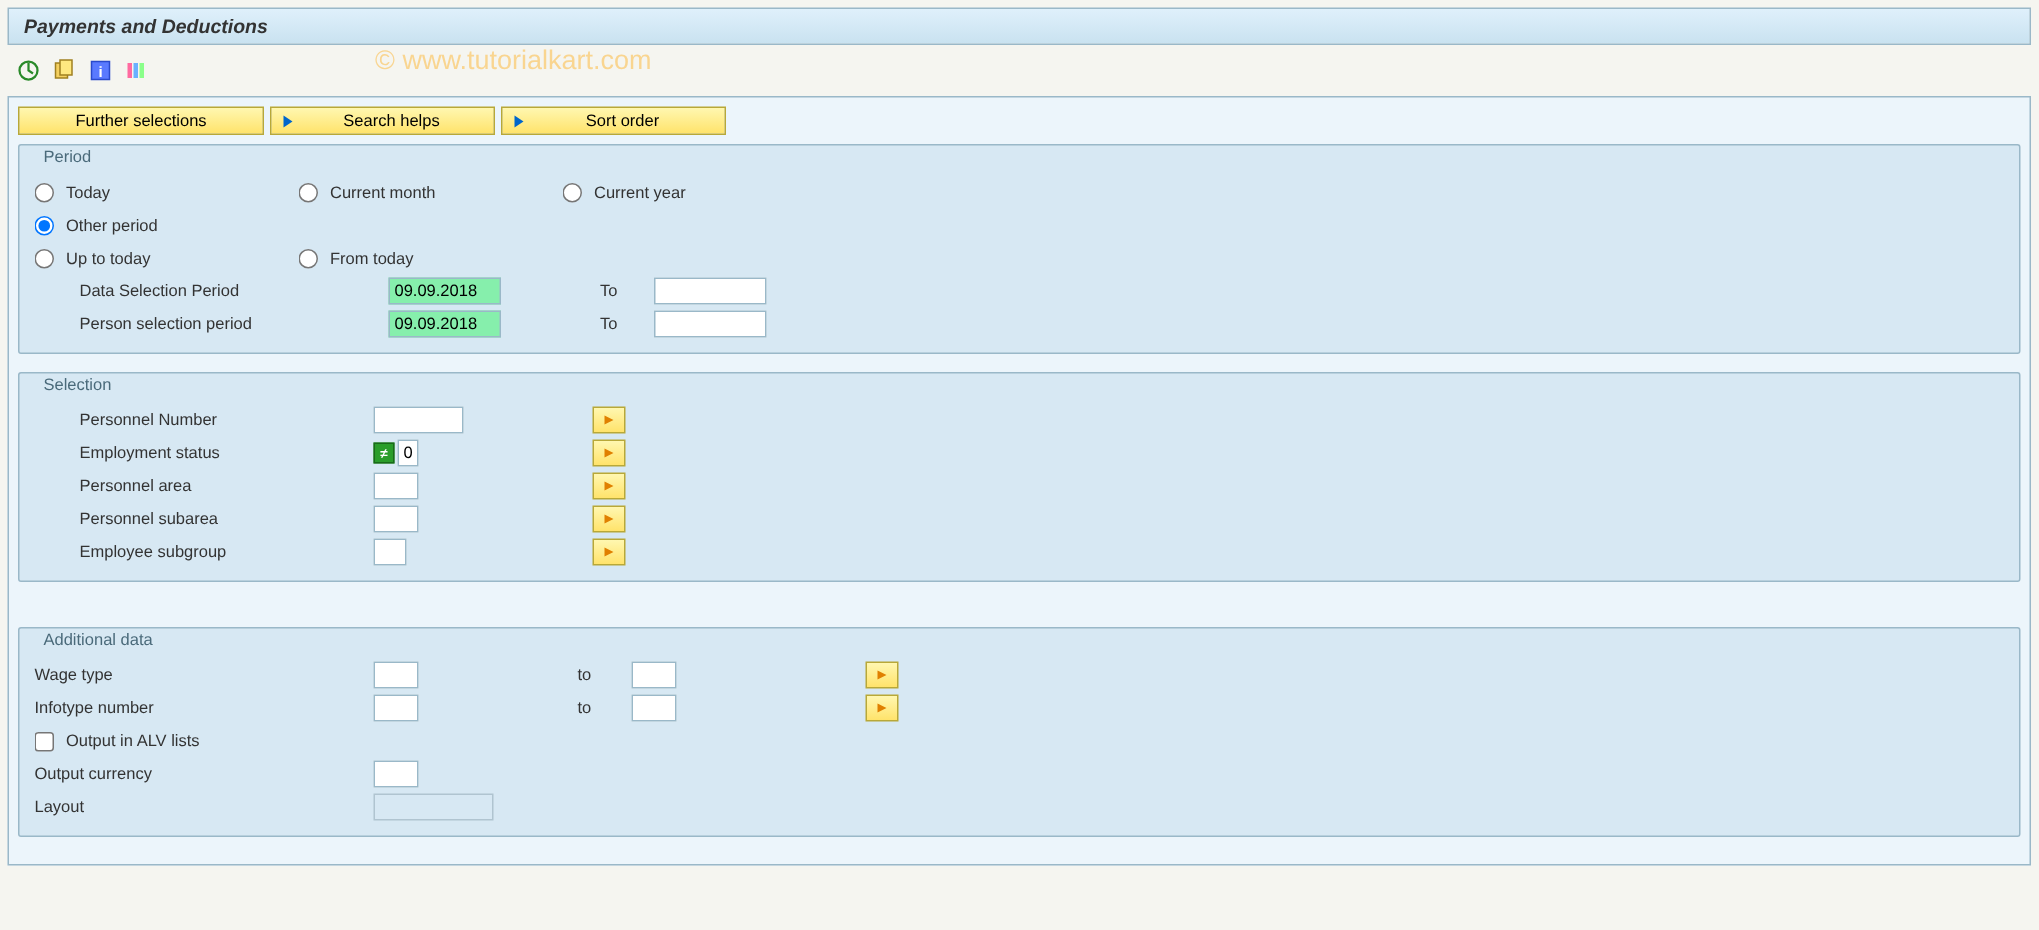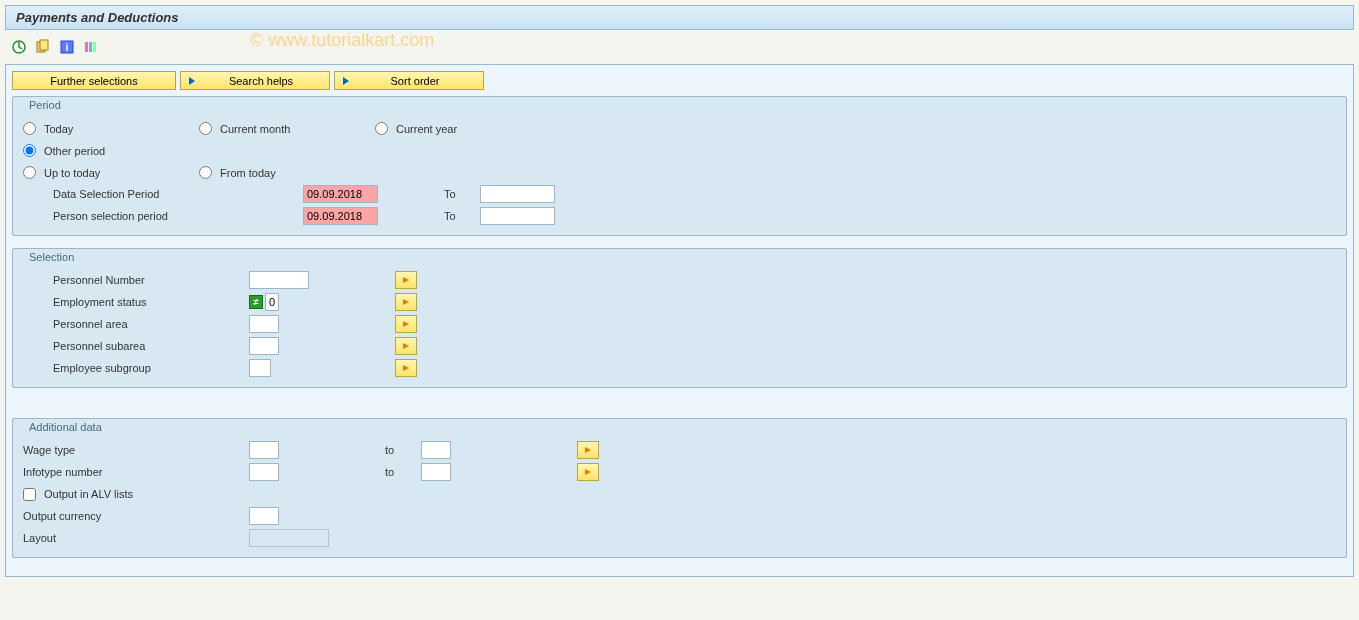--- a/index.html
+++ b/index.html
@@ -102,21 +102,21 @@
   }
   .indent { margin-left: 30px; }
   .label-cell { width: 200px; }
   .text-input {
     border: 1px solid #9ab8c8;
     background: #fff;
     height: 18px;
     padding: 0 3px;
     font-size: 11px;
   }
-  .text-input.readonly { background: #fca5a5; margin-left: 44px; }
+  .text-input.readonly { background: #86efac; }
   .text-input.disabled { background: #d7e8f3; border-color:#b0c4d0; }
   .w-date { width: 75px; }
   .w-sm { width: 30px; }
   .w-xs { width: 14px; }
   .w-med { width: 60px; }
   .w-lg { width: 80px; }
   .to-label { width: 30px; margin-left: 60px; }
   .multi-btn {
     background: linear-gradient(to bottom, #fff7b0, #ffe36b);
     border: 1px solid #b8a838;

